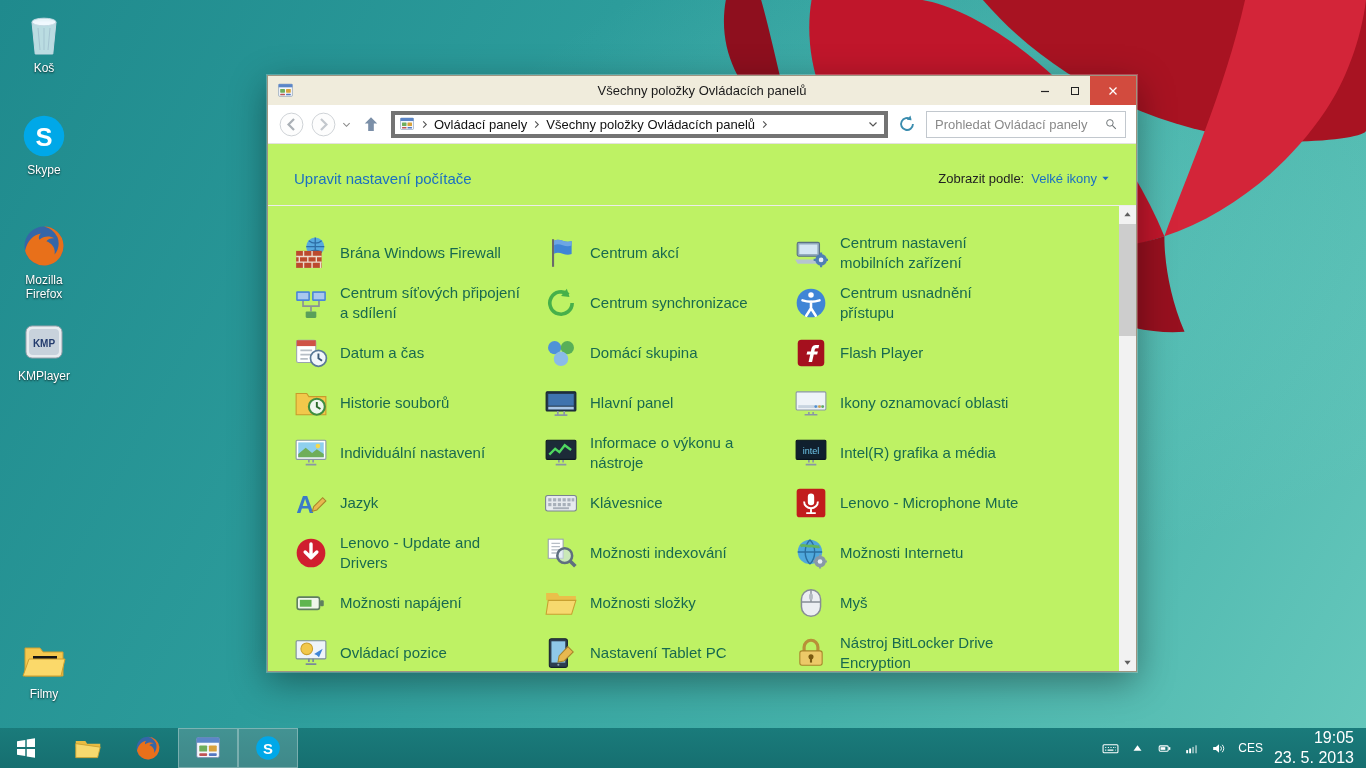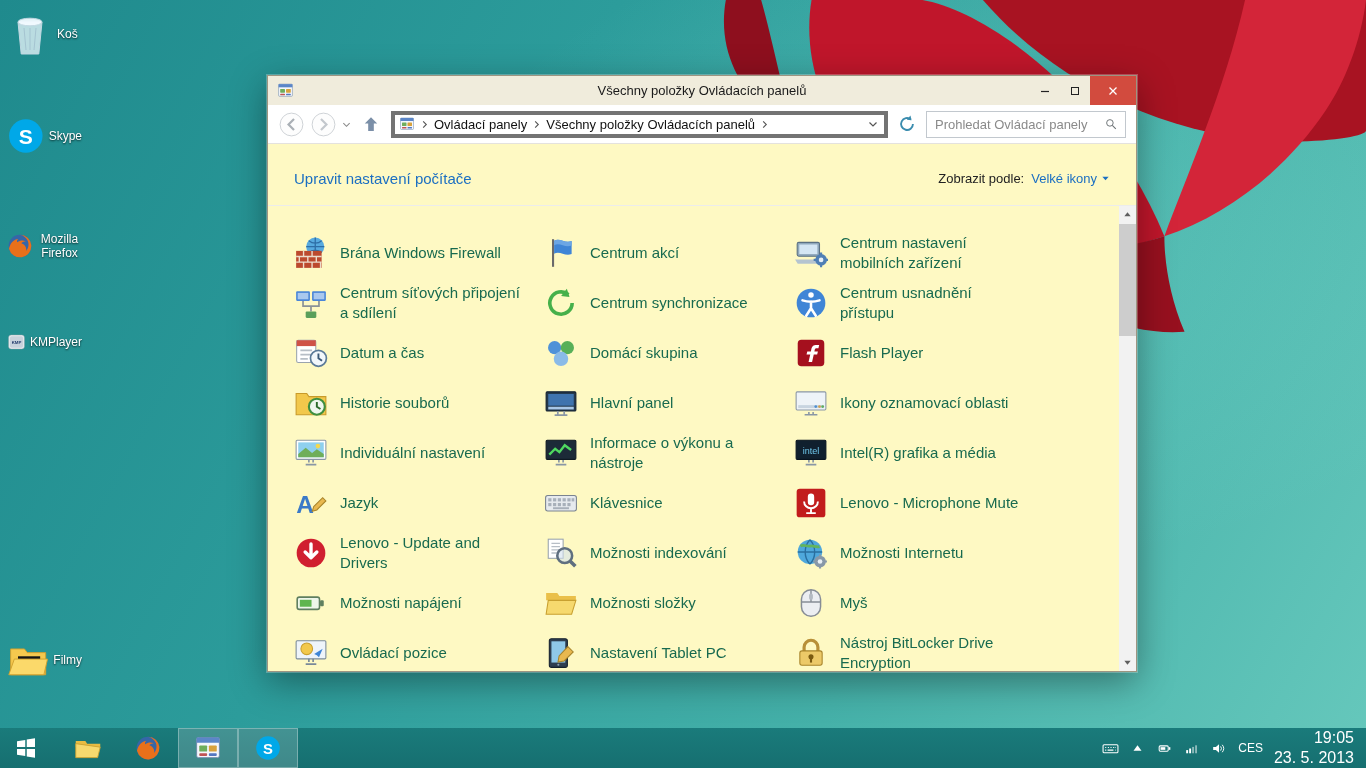--- a/index.html
+++ b/index.html
@@ -14,21 +14,21 @@
   body{font-family:"Liberation Sans","DejaVu Sans",sans-serif;position:relative;}
   svg{display:block;width:100%;height:100%;}
 
   
   .desktop{position:absolute;inset:0;
     background:
       radial-gradient(900px 520px at 72% 32%, rgba(140,230,218,.22), transparent 62%),
       linear-gradient(118deg,#1f8a8d 0%,#2c9c9b 35%,#45b1a9 68%,#66c8bc 100%);}
   .flower{position:absolute;top:0;right:0;width:746px;height:362px;pointer-events:none;}
 
-  .desktop-icon{position:absolute;left:6px;width:76px;display:flex;align-items:center;gap:3px;cursor:default;}
+  .desktop-icon{position:absolute;left:6px;width:76px;display:flex;flex-direction:column;align-items:center;gap:3px;cursor:default;}
   .desktop-icons > div:nth-of-type(1){top:10px;}
   .desktop-icons > div:nth-of-type(2){top:112px;}
   .desktop-icons > div:nth-of-type(3){top:222px;justify-content:center;}
   .desktop-icons > div:nth-of-type(4){top:318px;}
   .desktop-icons > div:nth-of-type(5){top:636px;}
   .di-img{width:48px;height:48px;}
   .di-label{color:#fff;font-size:12px;text-align:center;line-height:1.2;text-shadow:0 1px 2px rgba(0,0,0,.75);}
 
   
   .window{position:absolute;left:267px;top:75px;width:870px;height:597px;background:#fff;
@@ -50,21 +50,21 @@
   .breadcrumb{flex:1;height:27px;border:4px solid #737373;display:flex;align-items:center;padding:0 6px 0 4px;gap:5px;font-size:13px;color:#111;min-width:0;background:#fff;}
   .bc-icon{width:16px;height:16px;flex:0 0 auto;}
   .bc-sep{width:9px;height:9px;color:#555;flex:0 0 auto;}
   .bc-item{white-space:nowrap;cursor:pointer;}
   .bc-dd{margin-left:auto;width:10px;height:10px;color:#555;cursor:pointer;}
   .searchbox{width:200px;height:27px;border:1px solid #c2c8ce;display:flex;align-items:center;padding:0 7px 0 8px;gap:6px;flex:0 0 auto;background:#fff;}
   .searchbox input{border:0;outline:0;flex:1;min-width:0;font-size:13px;color:#14532d;font-family:inherit;background:transparent;}
   .searchbox input::placeholder{color:#8a8a8a;}
   .search-icon{width:14px;height:14px;color:#6b7175;cursor:pointer;}
 
-  .content{flex:1;display:flex;flex-direction:column;min-height:0;background:#fef9c3;}
+  .content{flex:1;display:flex;flex-direction:column;min-height:0;background:#bef264;}
   .content-header{display:flex;align-items:center;justify-content:space-between;padding:26px 26px 18px 26px;border-bottom:1px solid #ececec;flex:0 0 auto;}
   .settings-link{font-size:15px;color:var(--accent-link);cursor:pointer;text-decoration:none;}
   .view-by{display:flex;align-items:center;gap:7px;font-size:13px;color:#222;}
   .vb-value{display:flex;align-items:center;gap:4px;color:var(--accent-link);cursor:pointer;text-decoration:none;}
   .vb-caret{width:9px;height:9px;color:var(--accent-link);}
 
   .items-viewport{flex:1;position:relative;padding:22px 10px 0 26px;min-height:0;overflow:hidden;}
   .items-grid{display:grid;grid-template-columns:250px 250px 250px;grid-auto-rows:50px;}
   .cp-item{display:flex;align-items:center;gap:12px;padding-right:16px;cursor:pointer;}
   .cp-icon{width:34px;height:34px;flex:0 0 auto;}

